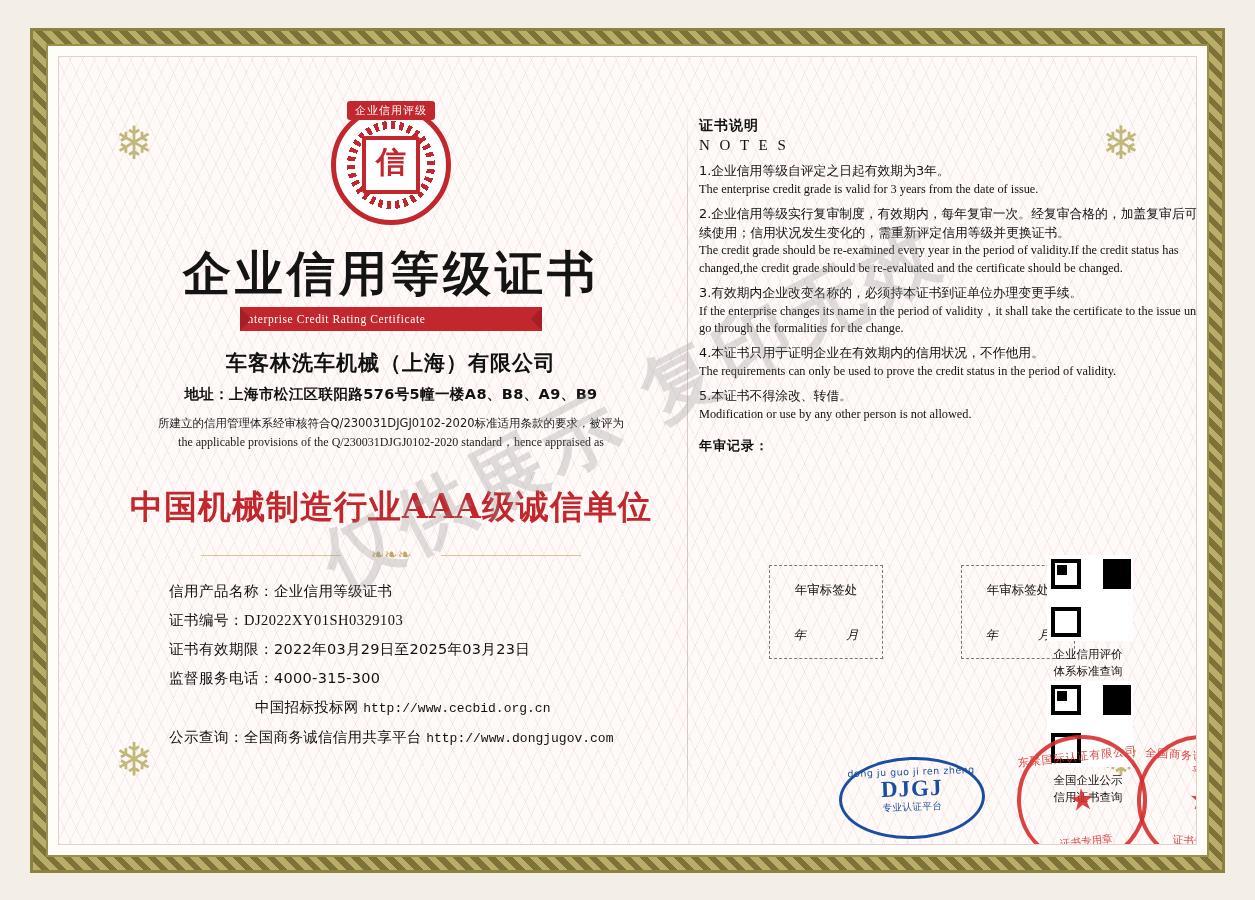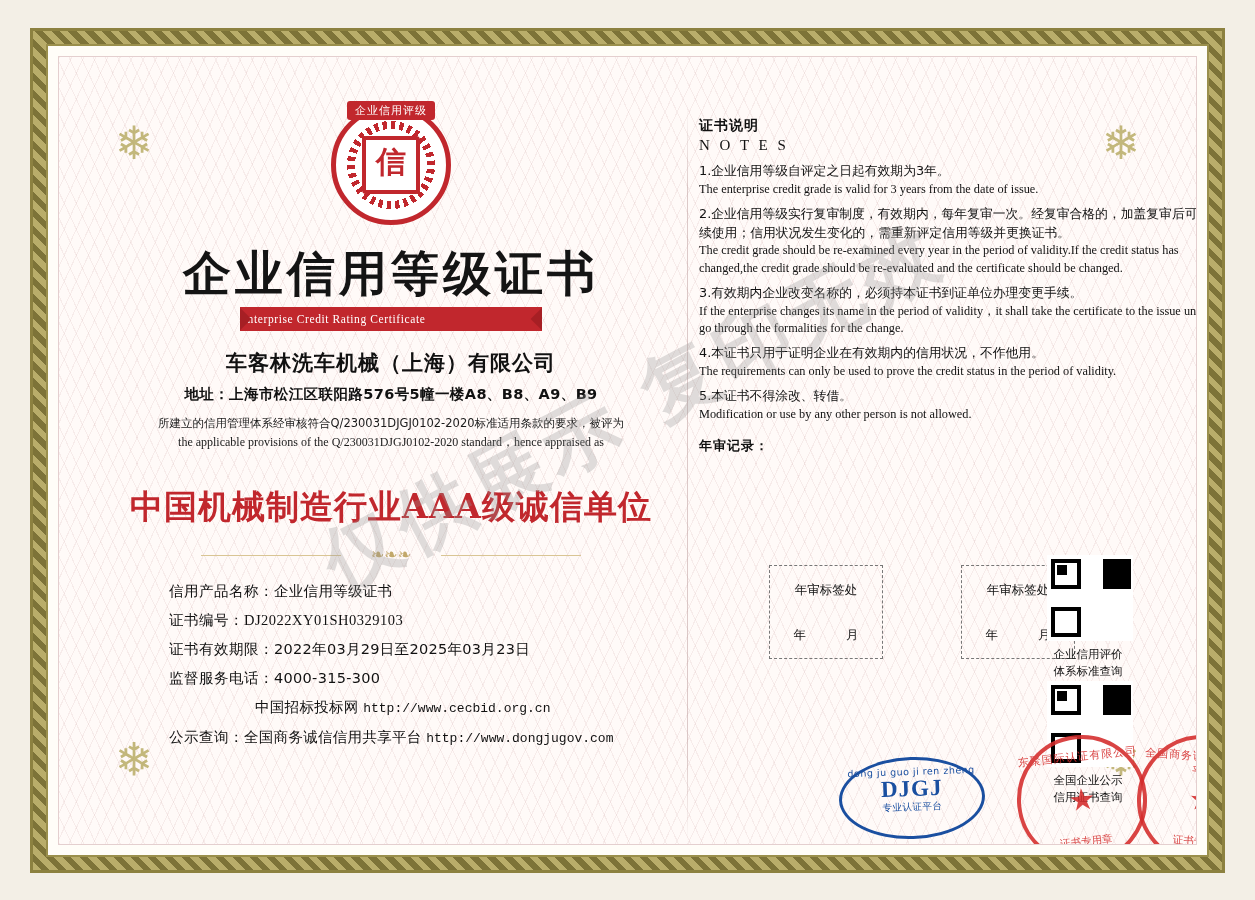--- a/index.html
+++ b/index.html
@@ -187,20 +187,21 @@
     margin-right:26px;position:relative;vertical-align:top;margin-left:48px;
   }
   .signbox .t{
     position:absolute;left:0;top:16px;width:100%;text-align:center;
     font-size:12.5px;color:#111;font-family:"DejaVu Sans",sans-serif;
   }
   .signbox .b{
     position:absolute;left:0;bottom:14px;width:100%;text-align:center;
     font-size:12.5px;color:#111;letter-spacing:18px;text-indent:18px;
     font-family:"DejaVu Sans",sans-serif;
+    font-style:italic;
   }
 
   
   .qrwrap{position:absolute;left:348px;top:438px;}
   .qrcell{display:inline-block;width:82px;margin-right:22px;text-align:center;vertical-align:top;}
   .qr{
     width:82px;height:82px;
     background-color:#fff;
     background-image:
       repeating-linear-gradient(0deg,#000 0 4px,transparent 4px 8px),

